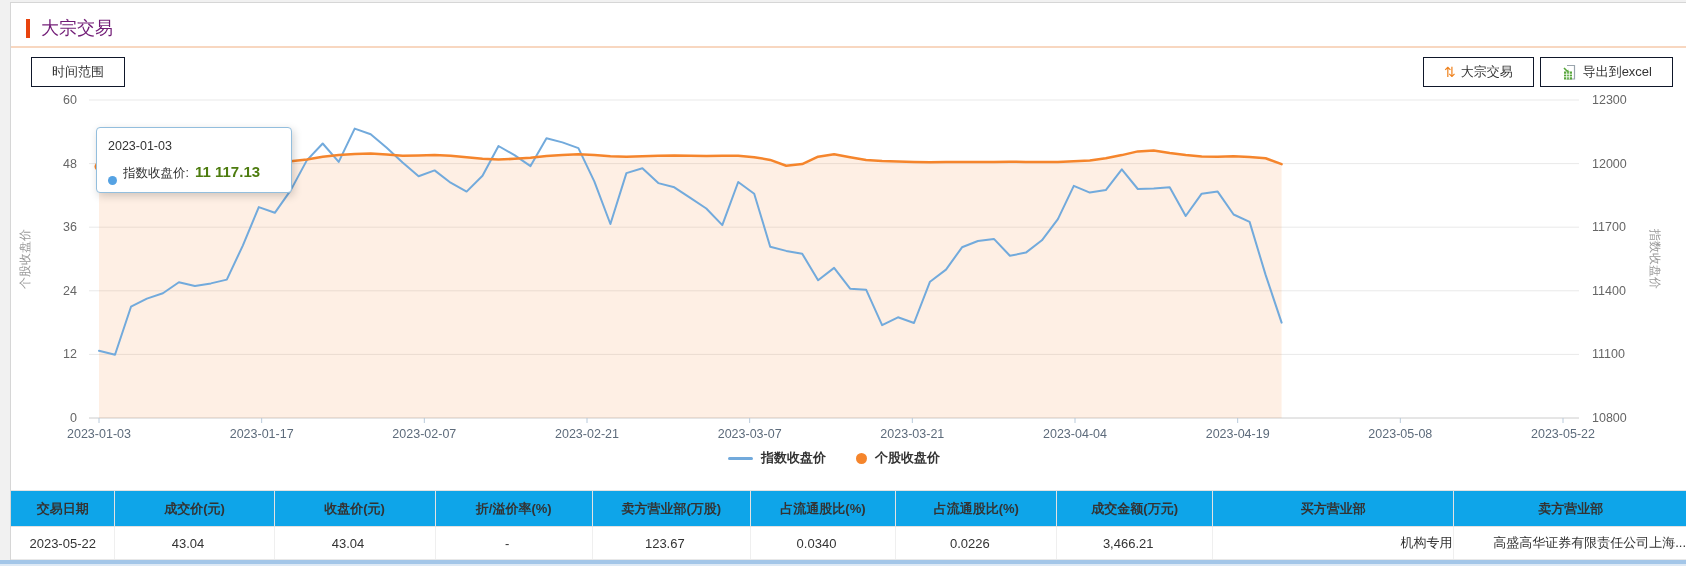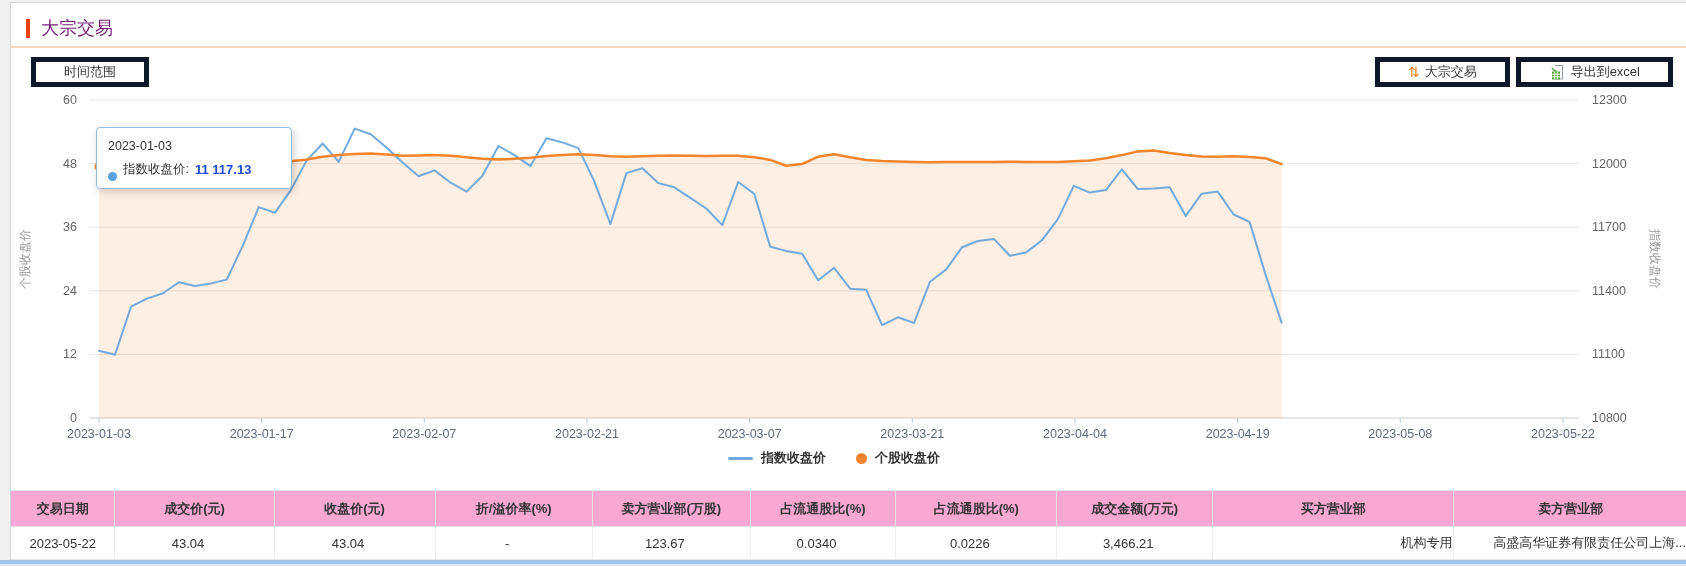--- a/index.html
+++ b/index.html
@@ -8,41 +8,41 @@
   .panel{position:absolute;left:10px;top:2px;right:-2px;bottom:-8px;background:#fff;
          border:1px solid #d6d6d6;}
   
   .title-bar{position:absolute;top:0;left:0;right:0;height:43px;border-bottom:2px solid #f8d7c0;}
   .title-inner{display:flex;align-items:center;padding:13px 0 0 15px;}
   .accent{width:4px;height:19px;background:#e8430e;margin-right:11px;}
   .page-title{font-size:18px;color:#701a75;}
   
   .controls{position:absolute;top:53px;left:20px;right:14px;height:32px;
             display:flex;justify-content:space-between;align-items:center;}
-  .btn{display:inline-flex;align-items:center;gap:5px;height:30px;padding:0 28px;
-       background:#fff;border:5px solid #0f172a;font-size:13px;color:#333;cursor:pointer;justify-content:center;}
+  .btn{display:inline-flex;align-items:center;gap:5px;height:30px;padding:0 20px;
+       background:#fff;border:1px solid #0f172a;font-size:13px;color:#333;cursor:pointer;justify-content:center;}
   .btn-group{display:flex;gap:6px;}
   .sort-glyph{color:#ef821d;font-size:14px;line-height:1;}
   
   .chart-wrap{position:absolute;top:88px;left:0;width:1674px;height:385px;}
   .tooltip{position:absolute;left:85px;top:36px;width:172px;background:#fff;
            border:1px solid #93bedd;border-radius:4px;box-shadow:2px 3px 8px rgba(0,0,0,.18);
            padding:7px 11px;font-size:12.5px;line-height:1.8;color:#333;z-index:5;}
   .tt-row{display:flex;align-items:flex-end;gap:6px;white-space:nowrap;}
   .dot{width:9px;height:9px;border-radius:50%;display:inline-block;flex:0 0 9px;}
-  .tt-val{font-weight:bold;color:#1d4ed8;font-size:13px;}
+  .tt-val{font-weight:bold;color:#4d7c0f;font-size:15px;}
   .legend{position:absolute;left:78px;top:358px;width:1490px;display:flex;
           justify-content:center;gap:30px;font-size:13px;font-weight:600;color:#333;}
   .legend-item{display:inline-flex;align-items:center;gap:8px;cursor:pointer;}
   .lg-line{width:25px;height:3px;border-radius:2px;background:#72aadc;display:inline-block;}
   .lg-dot{width:11px;height:11px;border-radius:50%;background:#f5852c;display:inline-block;}
   
   .table-wrap{position:absolute;top:487px;left:0;right:0;}
   table{width:100%;border-collapse:collapse;table-layout:fixed;font-size:13px;}
-  th{background:#f9a8d4;font-weight:bold;color:#333;height:33px;
+  th{background:#0ea5e9;font-weight:bold;color:#333;height:33px;
      border:1px solid #e2e2e2;border-left:none;}
   th:last-child{border-right:none;}
   td{height:30px;border-bottom:1px solid #e8e8e8;border-right:1px solid #efefef;
      white-space:nowrap;overflow:hidden;text-overflow:ellipsis;background:#fff;}
   td:last-child{border-right:none;}
   .c{text-align:center;}
   .r{text-align:center;padding-right:14px;}
   .l{text-align:right;padding-left:12px;}
   .ghost-row{position:absolute;left:10px;right:0;bottom:6px;height:6px;background:#f4f4f4;}
   .strip-blue{position:absolute;left:0;right:0;bottom:2px;height:4px;background:#a3c6e8;}

